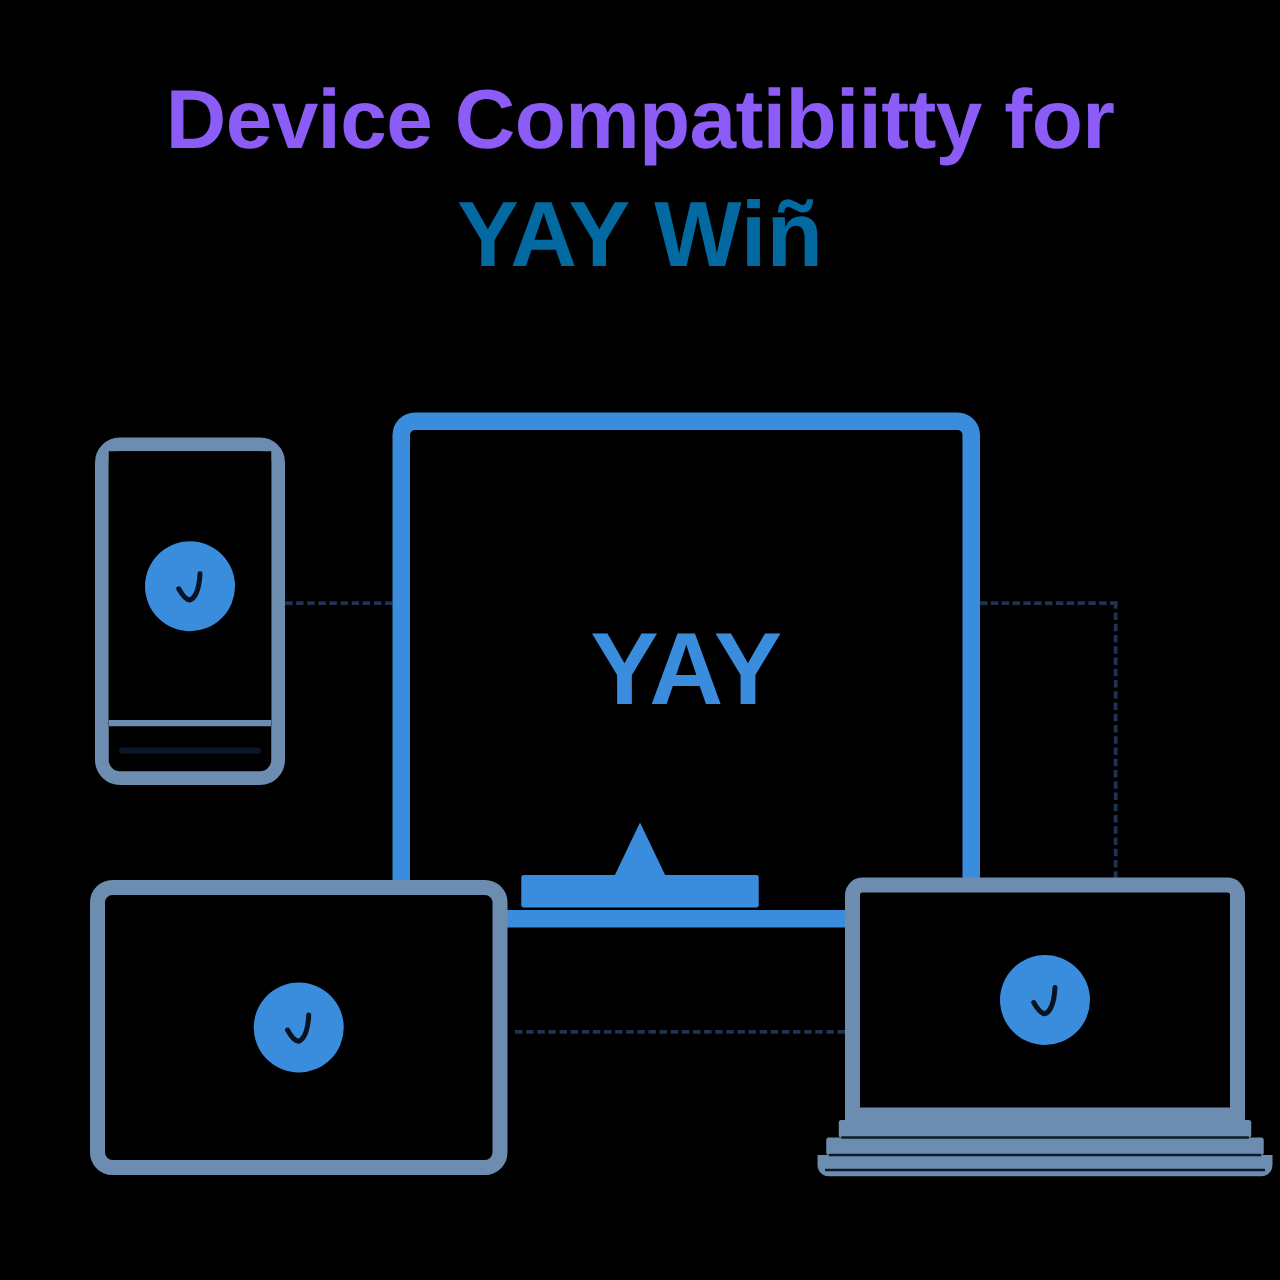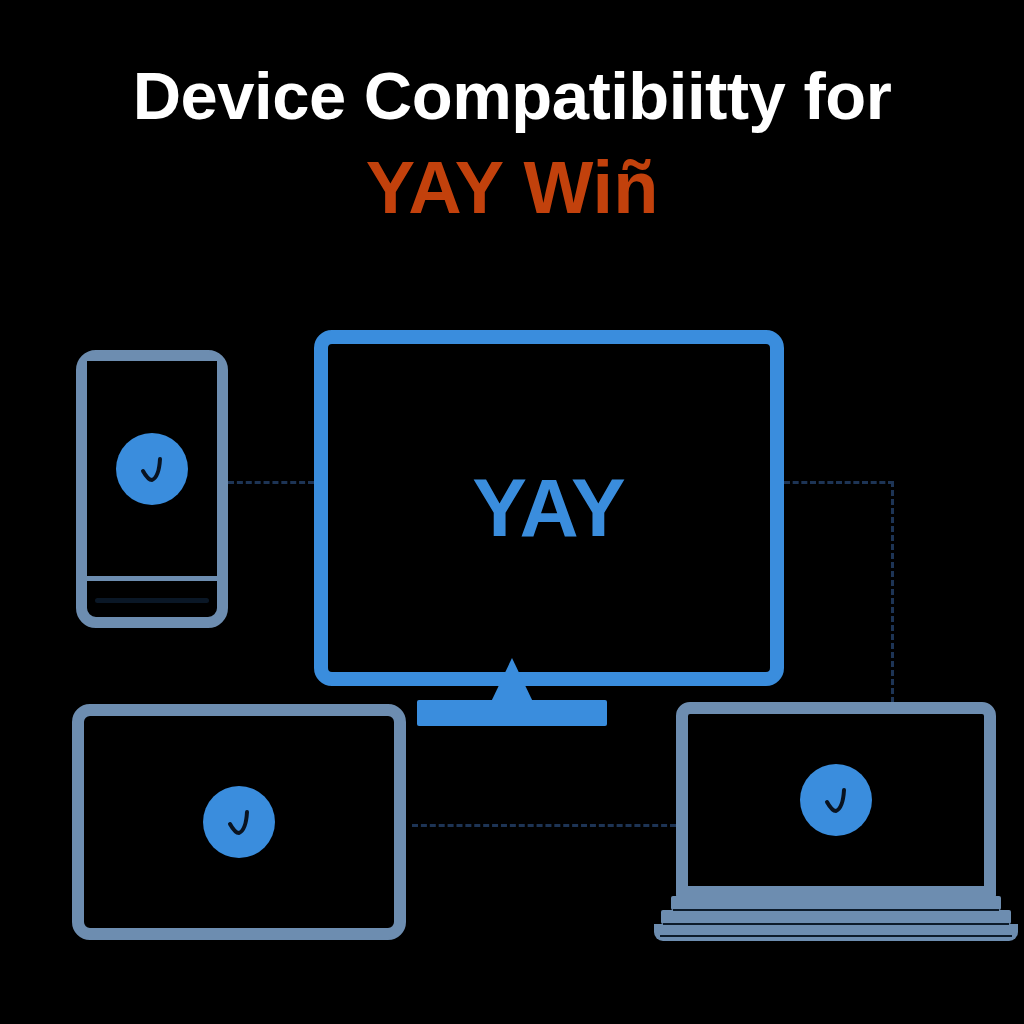--- a/index.html
+++ b/index.html
@@ -25,30 +25,30 @@
     left: 0;
     top: 62px;
     width: 1024px;
     text-align: center;
   }
   .title-line1 {
     font-family: "Liberation Sans", sans-serif;
     font-weight: bold;
     font-size: 67px;
     letter-spacing: -0.5px;
-    color: #ffffff;
+    color: #8b5cf6;
     line-height: 1.0;
     white-space: nowrap;
   }
   .title-line2 {
     font-family: "Liberation Sans", sans-serif;
     font-weight: bold;
     font-size: 74px;
     letter-spacing: 0px;
-    color: #c2410c;
+    color: #0369a1;
     line-height: 1.0;
     margin-top: 22px;
     white-space: nowrap;
   }
 
   
   .device { position: absolute; }
 
   
   #phone {
@@ -82,21 +82,21 @@
     height: 5px;
     background: #0a1726;
     border-radius: 3px;
   }
 
   
   #monitor {
     left: 314px;
     top: 330px;
     width: 470px;
-    height: 356px;
+    height: 412px;
     border: 14px solid #3a8ddd;
     border-radius: 18px;
     box-sizing: border-box;
     background: #000000;
     display: flex;
     flex-direction: column;
     align-items: center;
     justify-content: center;
   }
   .monitor-text {

